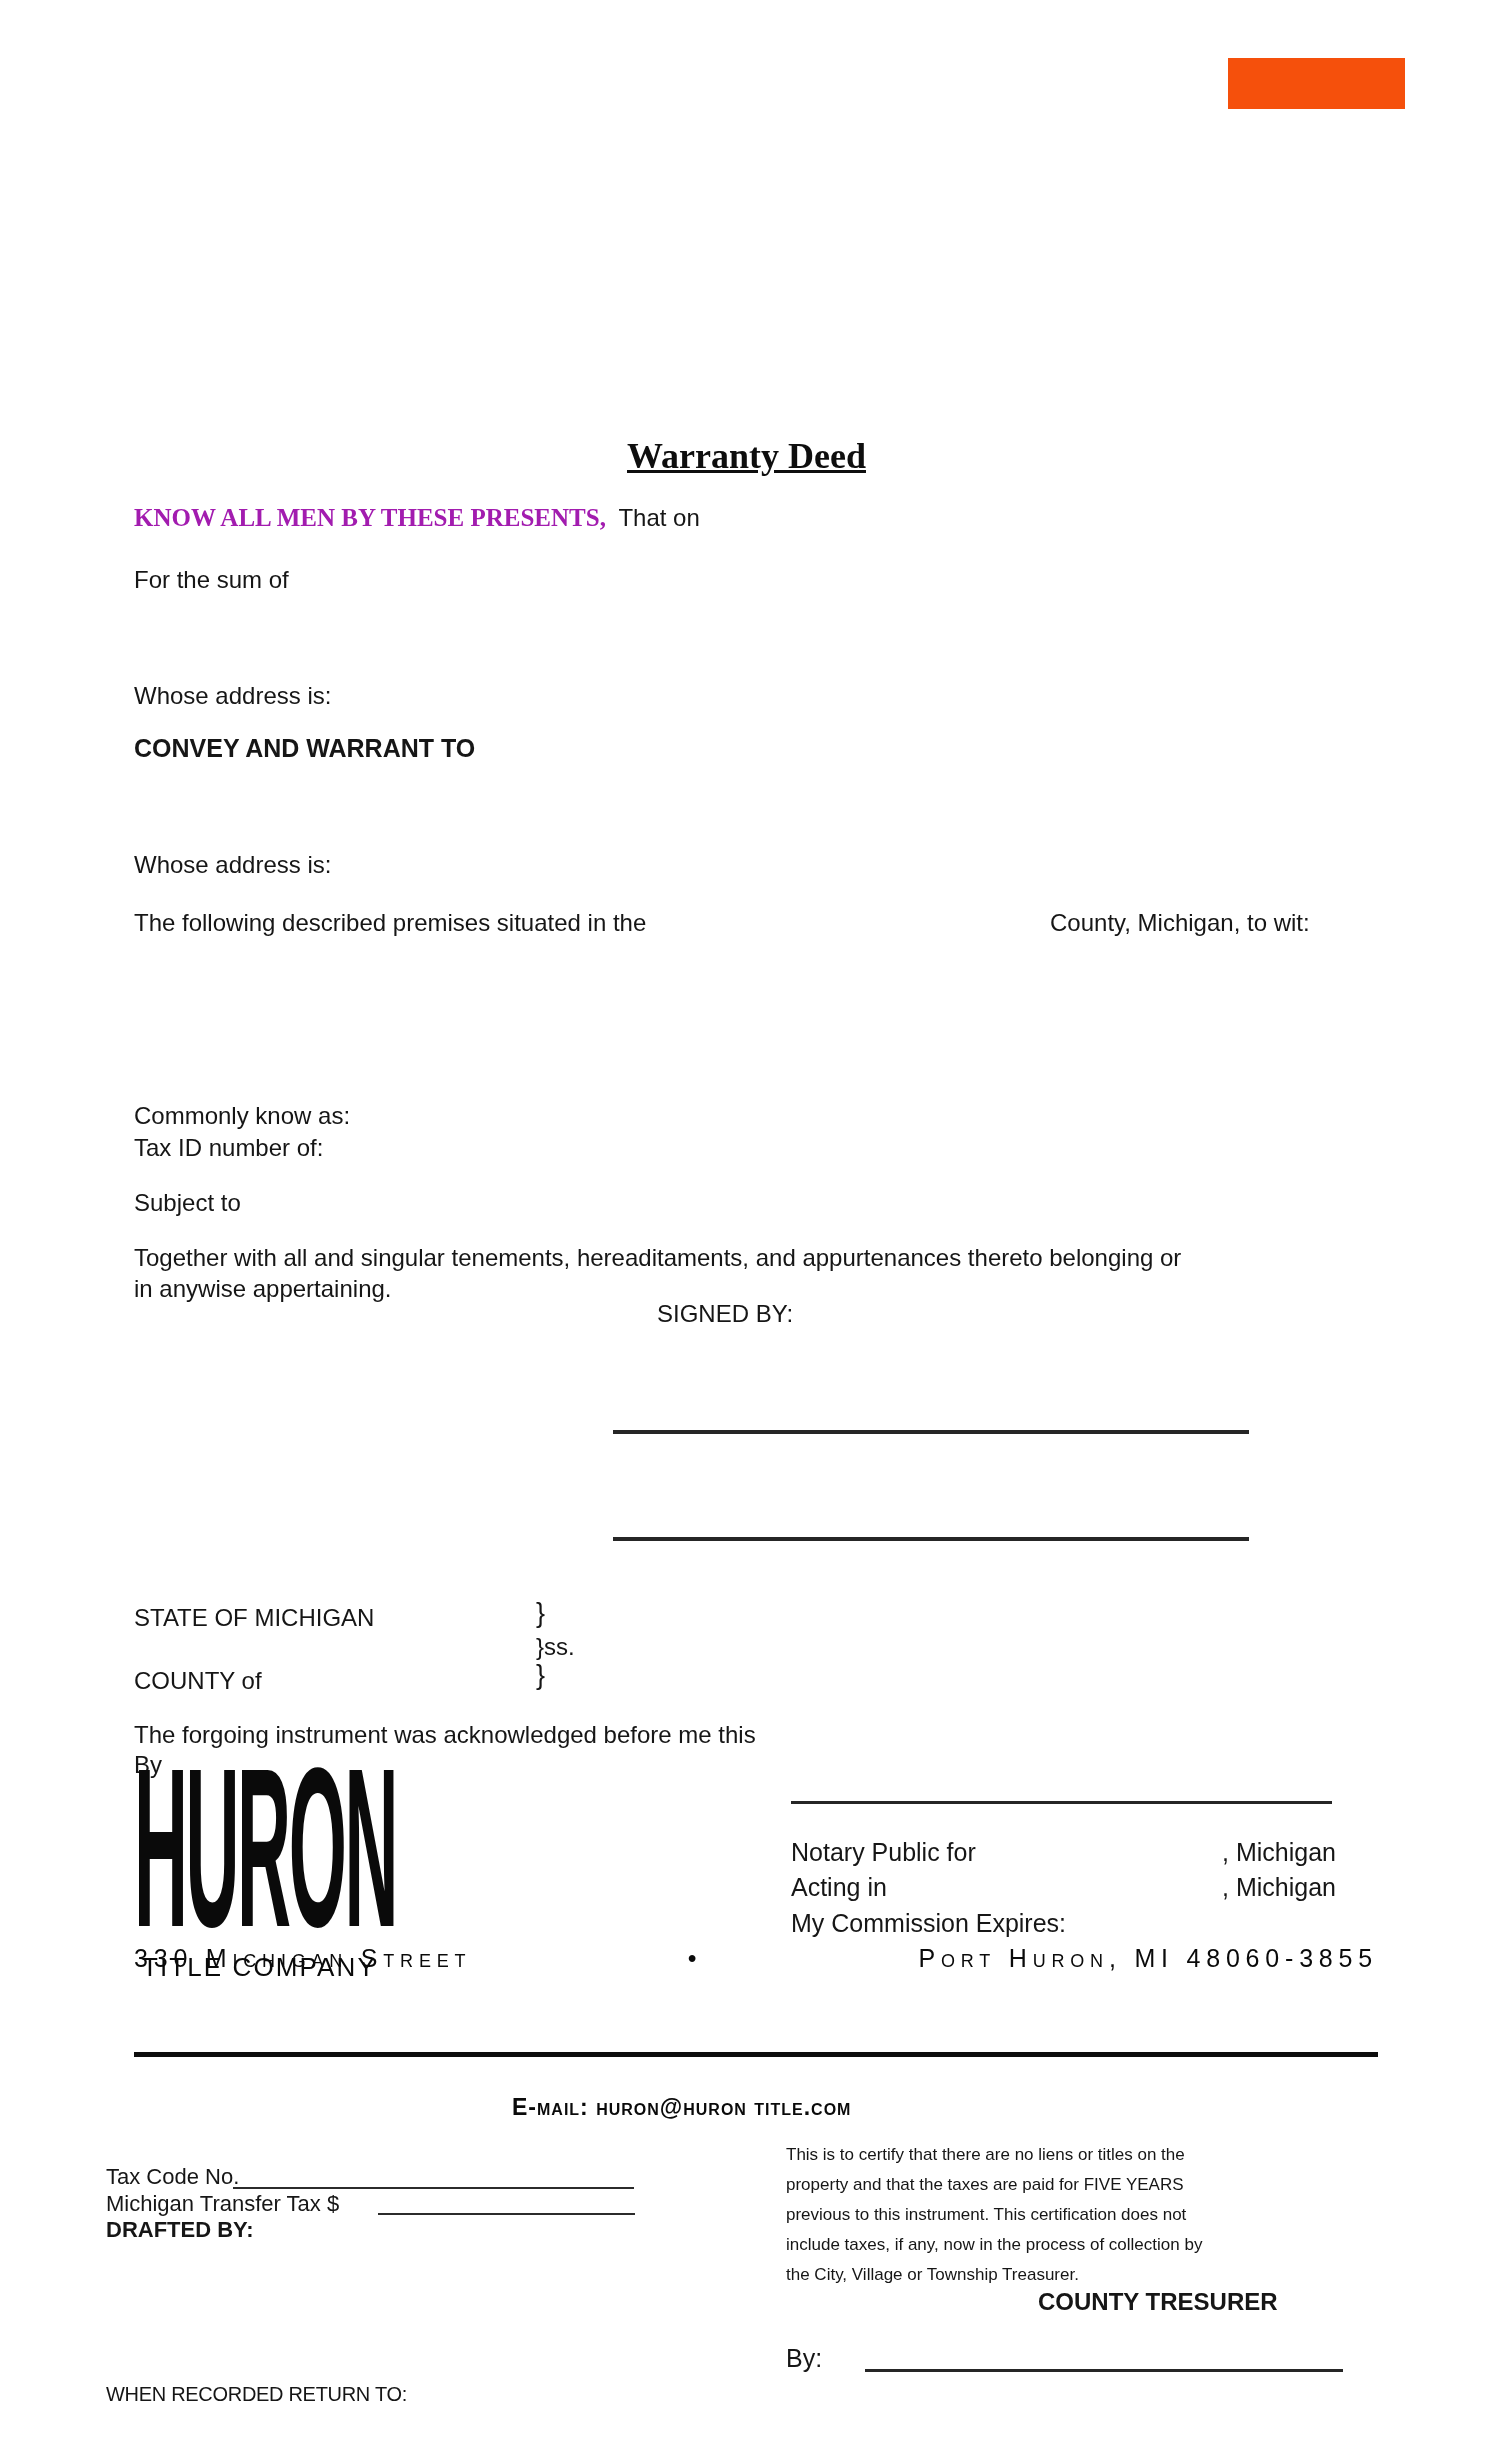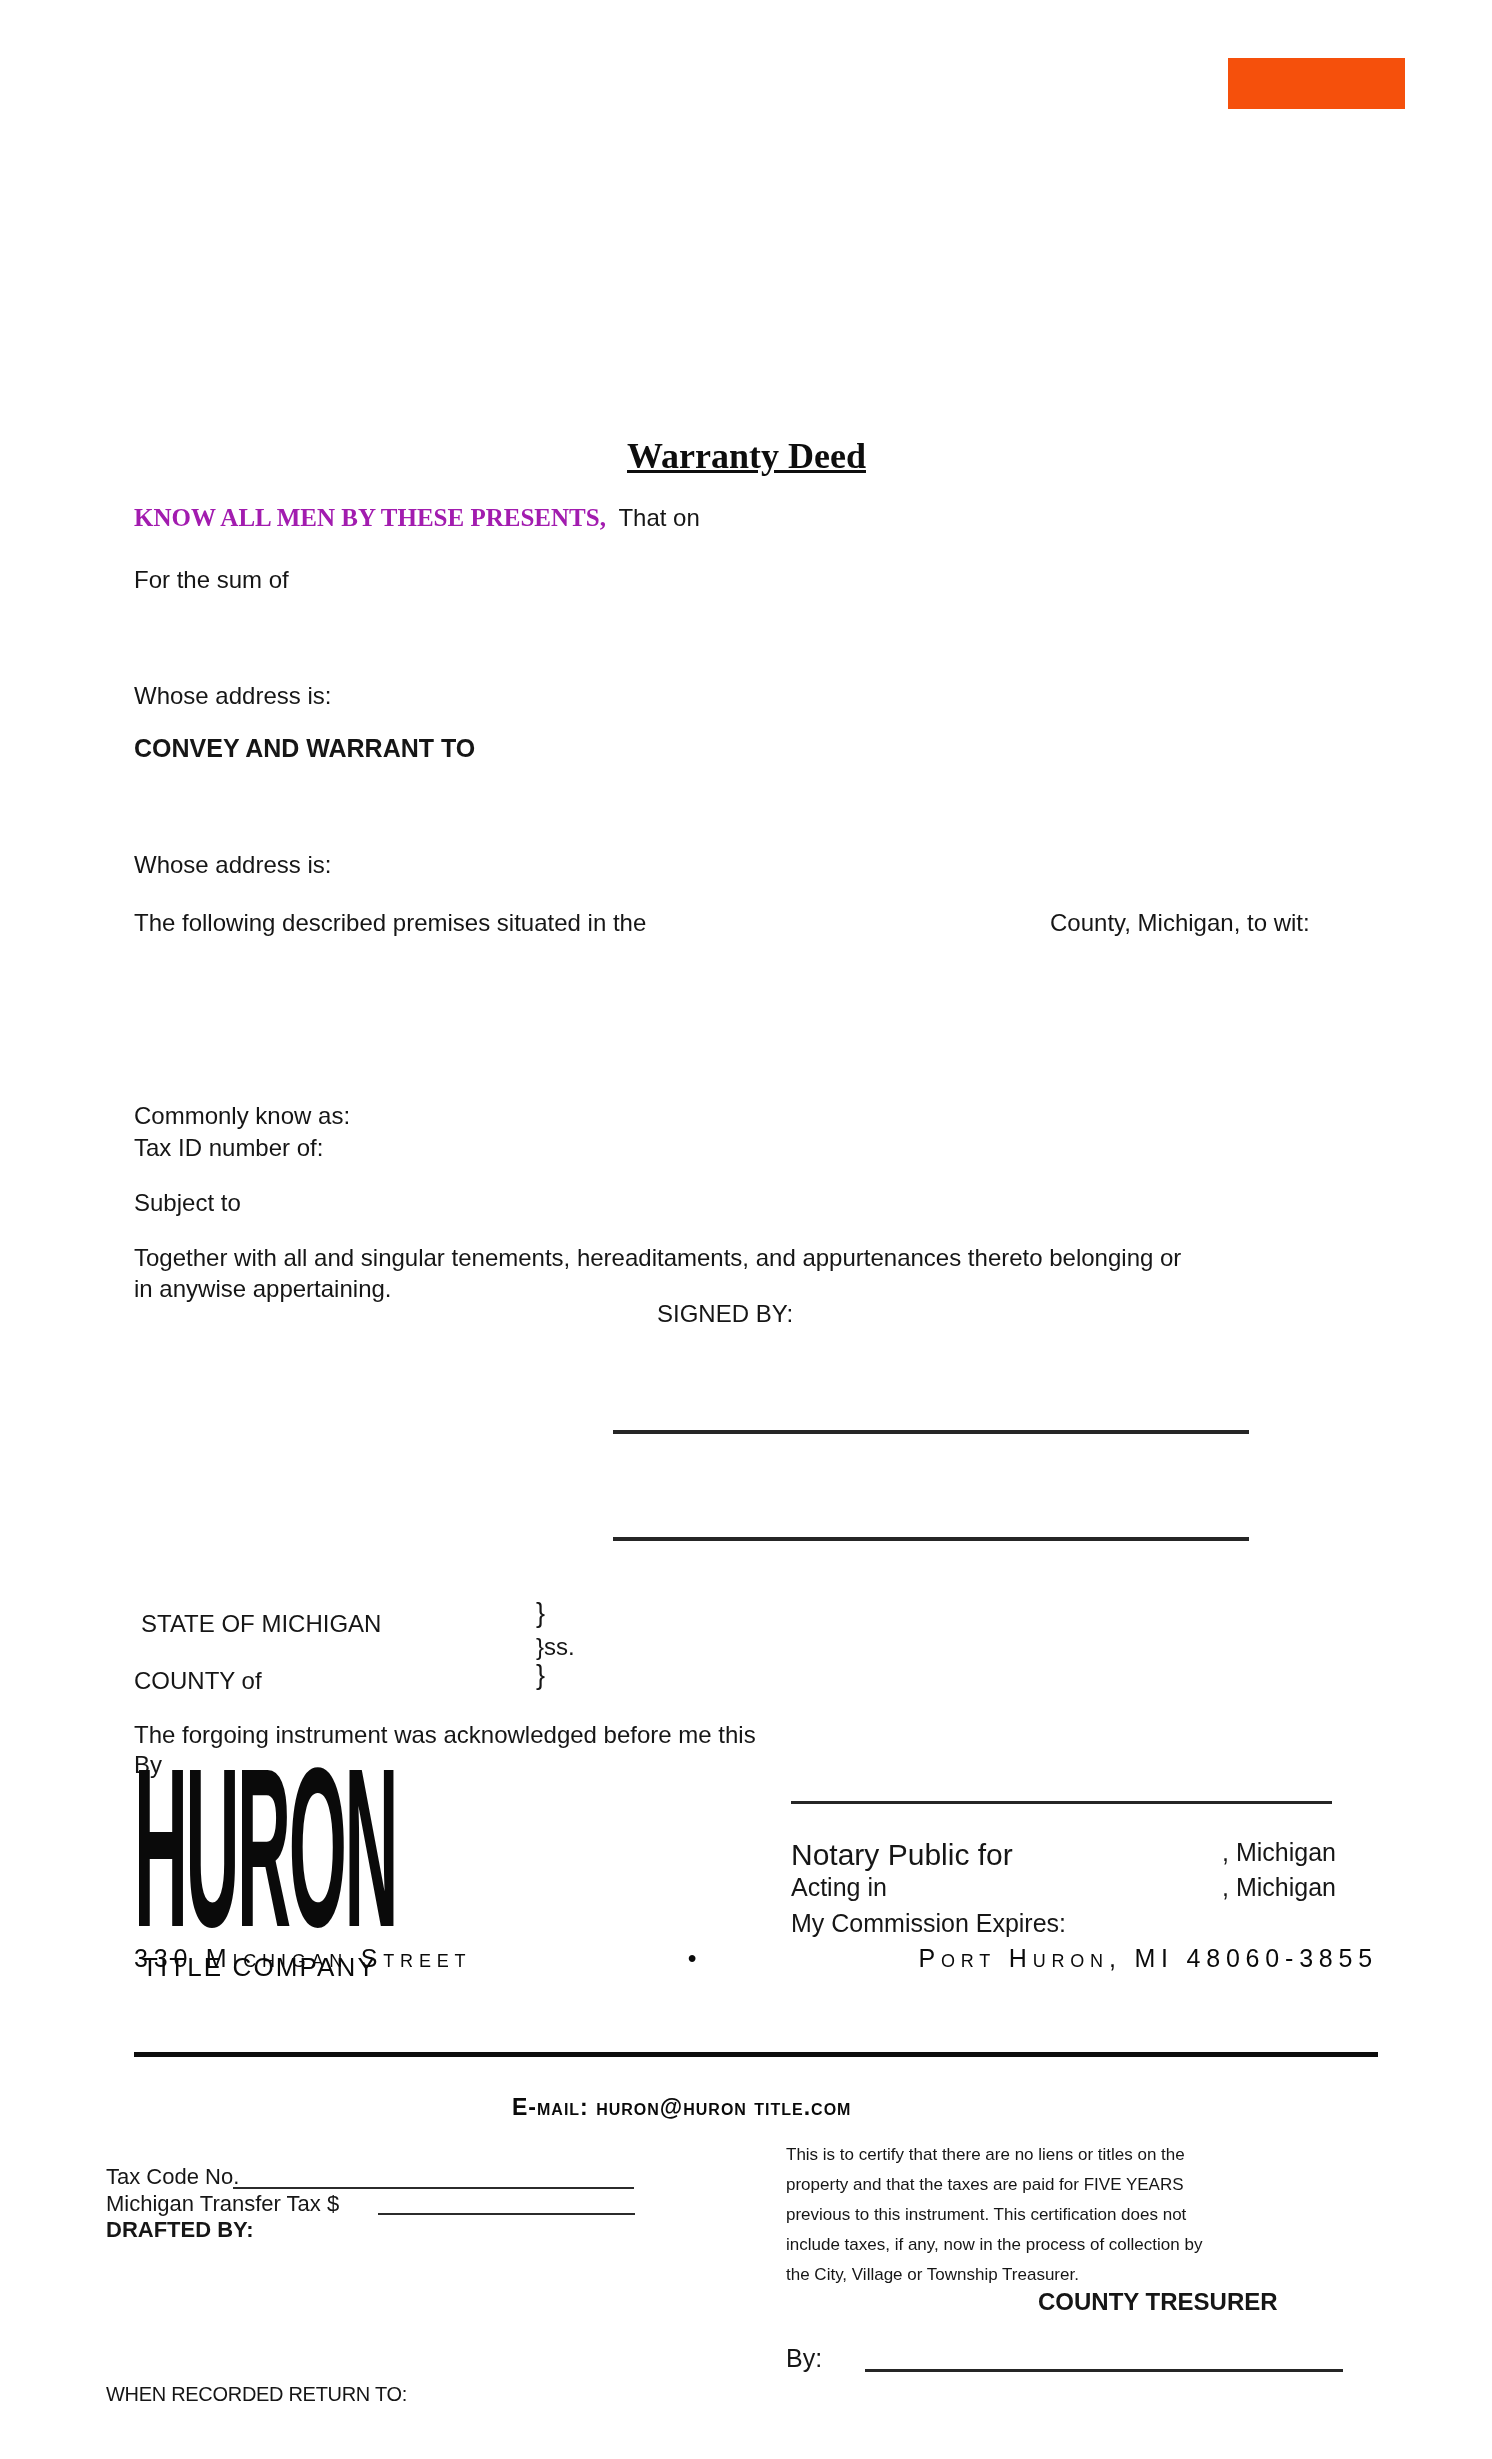--- a/index.html
+++ b/index.html
@@ -67,34 +67,34 @@
   <div class="abs body-text" style="left:134px;top:1189px;">Subject to</div>
 
   <div class="abs body-text" style="left:134px;top:1244px;">Together with all and singular tenements, hereaditaments, and appurtenances thereto belonging or</div>
   <div class="abs body-text" style="left:134px;top:1275px;">in anywise appertaining.</div>
 
   <div class="abs body-text" style="left:657px;top:1300px;">SIGNED BY:</div>
 
   <div class="rule" style="left:613px;top:1430px;width:636px;height:3.8px;"></div>
   <div class="rule" style="left:613px;top:1537px;width:636px;height:3.8px;"></div>
 
-  <div class="abs body-text" style="left:141px;top:1604px;margin-top:6px;">STATE OF MICHIGAN</div>
+  <div class="abs body-text" style="left:134px;top:1604px;">STATE OF MICHIGAN</div>
   <div class="abs brace" style="left:536px;top:1598px;">}</div>
   <div class="abs body-text" style="left:536px;top:1633px;">}ss.</div>
   <div class="abs body-text" style="left:134px;top:1667px;">COUNTY of</div>
   <div class="abs brace" style="left:536px;top:1660px;">}</div>
 
   <div class="abs body-text" style="left:134px;top:1721px;">The forgoing instrument was acknowledged before me this</div>
   <div class="abs body-text" style="left:134px;top:1751px;">By</div>
 
   <div class="logo-word">HURON</div>
   <div class="logo-sub">TITLE COMPANY</div>
 
   <div class="rule" style="left:791px;top:1801px;width:541px;height:2.9px;"></div>
-  <div class="abs" style="left:791px;top:1838px;font-size:30px;">Notary Public for</div>
+  <div class="abs" style="left:791px;top:1838px;font-size:25px;">Notary Public for</div>
   <div class="abs" style="left:1222px;top:1838px;font-size:25px;">, Michigan</div>
   <div class="abs" style="left:791px;top:1873px;font-size:25px;">Acting in</div>
   <div class="abs" style="left:1222px;top:1873px;font-size:25px;">, Michigan</div>
   <div class="abs" style="left:791px;top:1909px;font-size:25px;">My Commission Expires:</div>
 
   <div class="thick-rule"></div>
   <div class="addr-row">
     <span>330 Michigan Street</span>
     <span>•</span>
     <span>Port Huron, MI 48060-3855</span>

